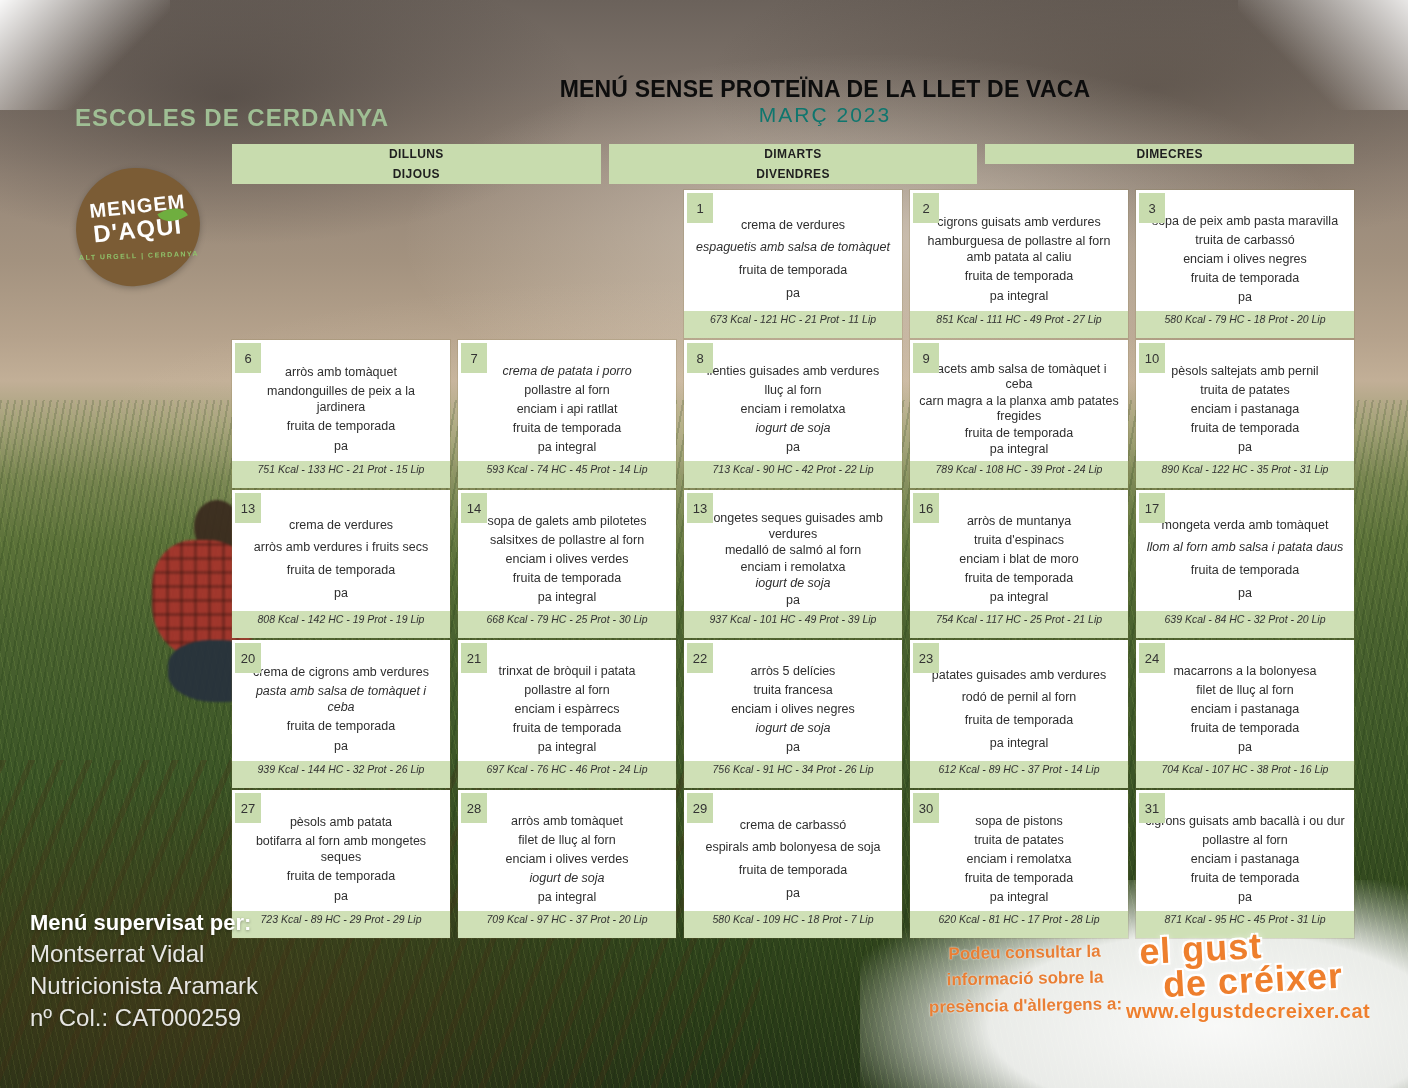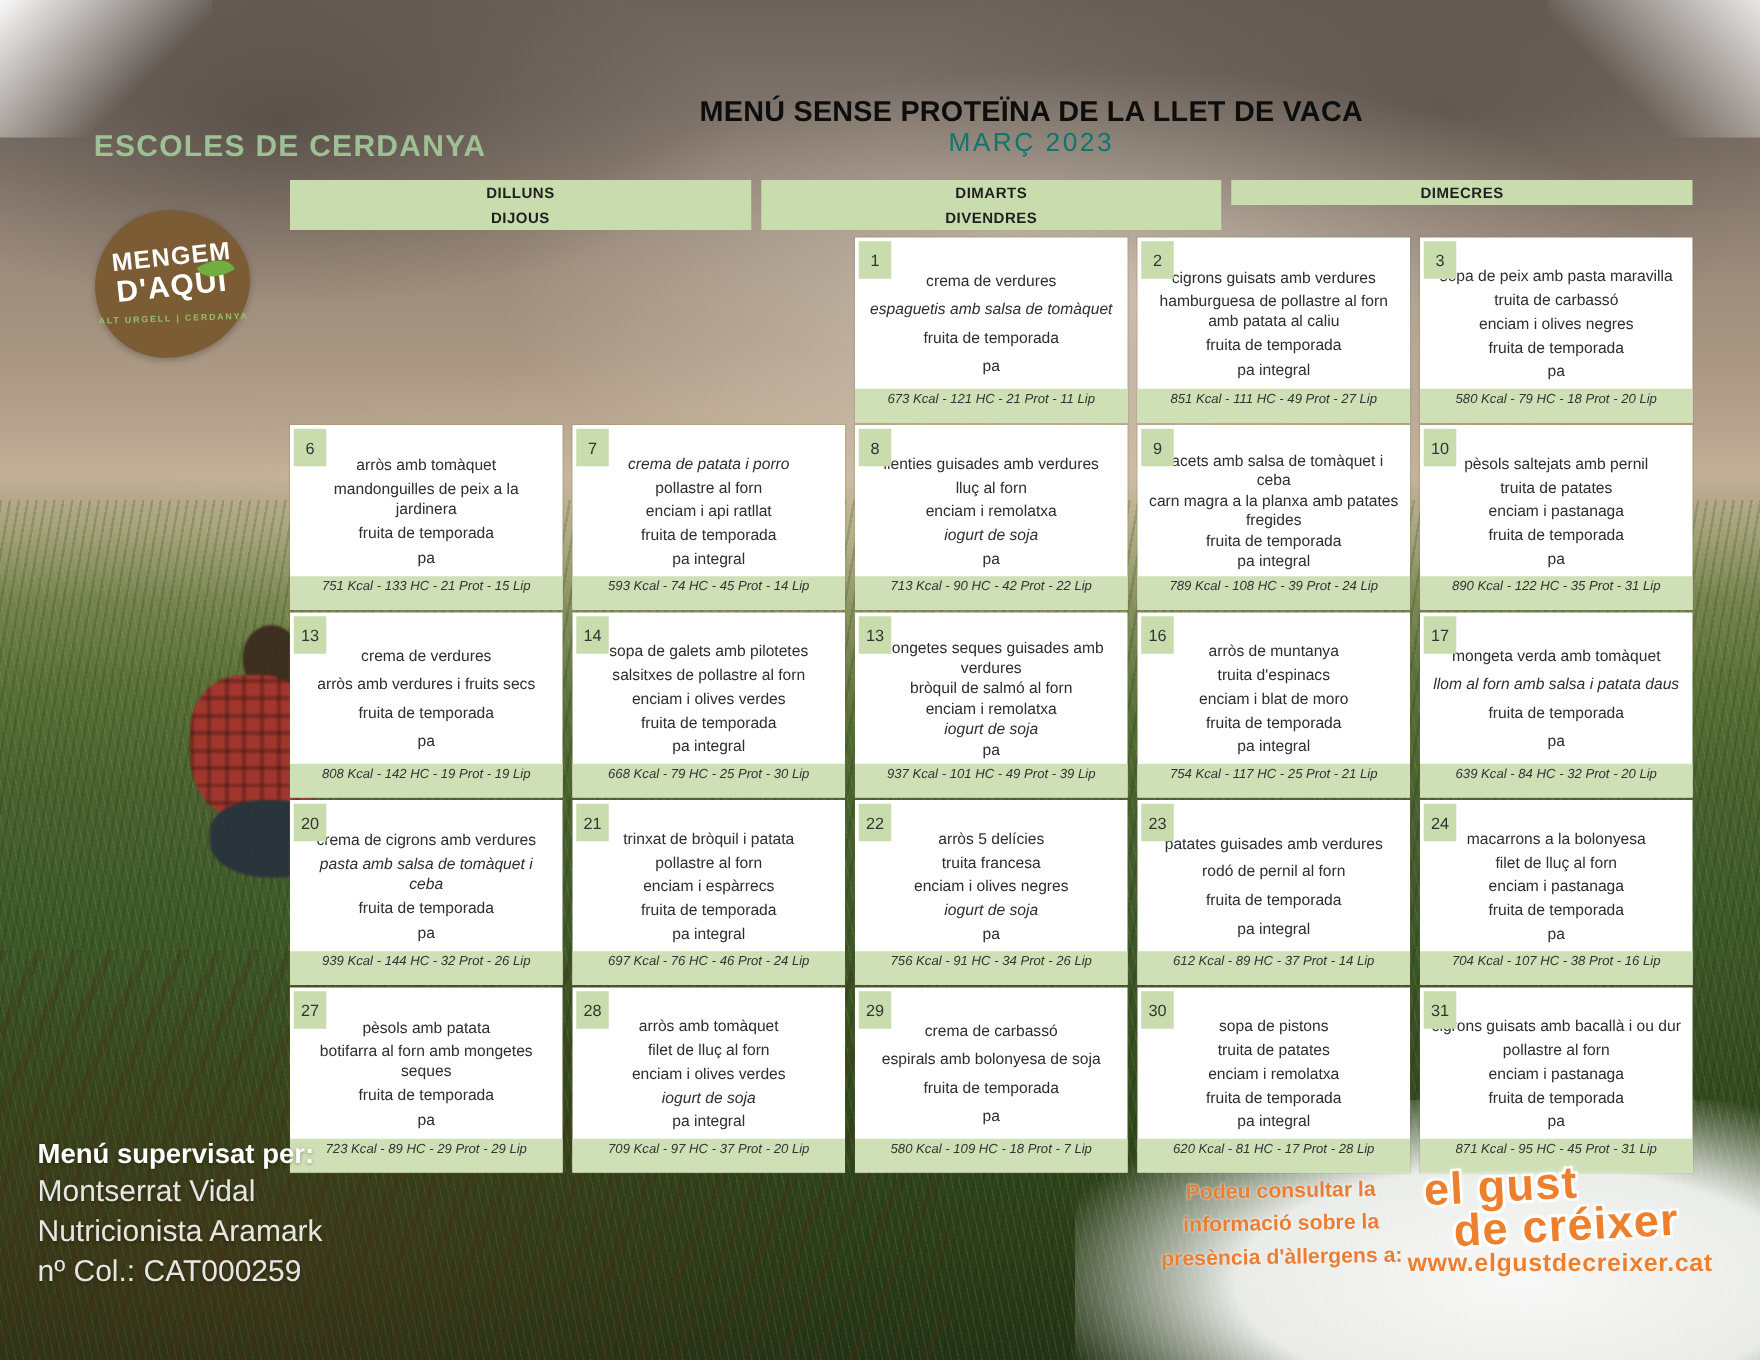--- a/index.html
+++ b/index.html
@@ -232,21 +232,21 @@
               <div class="line">enciam i olives verdes</div>
               <div class="line">fruita de temporada</div>
               <div class="line">pa integral</div>
             </div>
             <div class="kcal">668 Kcal - 79 HC - 25 Prot - 30 Lip</div>
           </div>
           <div class="cell">
             <div class="badge">13</div>
             <div class="lines">
               <div class="line">mongetes seques guisades amb verdures</div>
-              <div class="line">bròquil de salmó al forn</div>
+              <div class="line">medalló de salmó al forn</div>
               <div class="line">enciam i remolatxa</div>
               <div class="line it">iogurt de soja</div>
               <div class="line">pa</div>
             </div>
             <div class="kcal">937 Kcal - 101 HC - 49 Prot - 39 Lip</div>
           </div>
           <div class="cell">
             <div class="badge">16</div>
             <div class="lines">
               <div class="line">arròs de muntanya</div>

